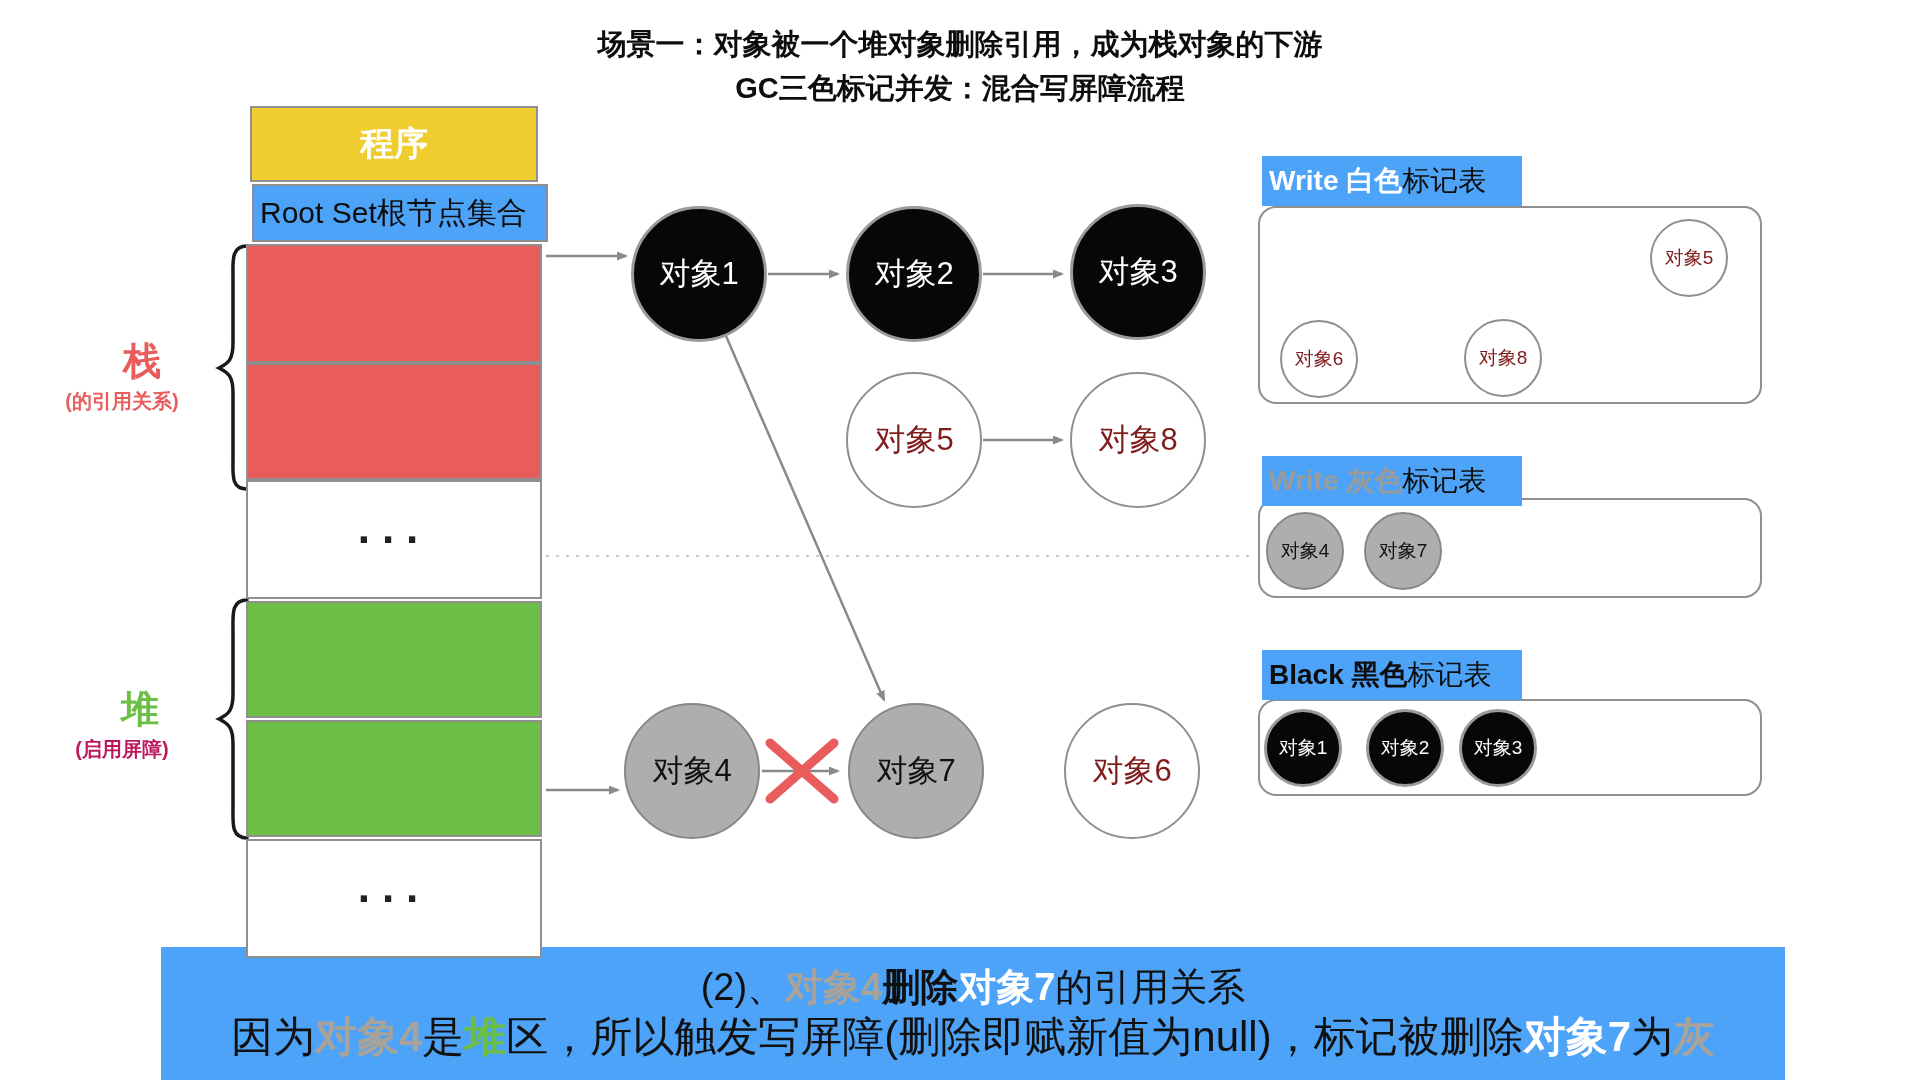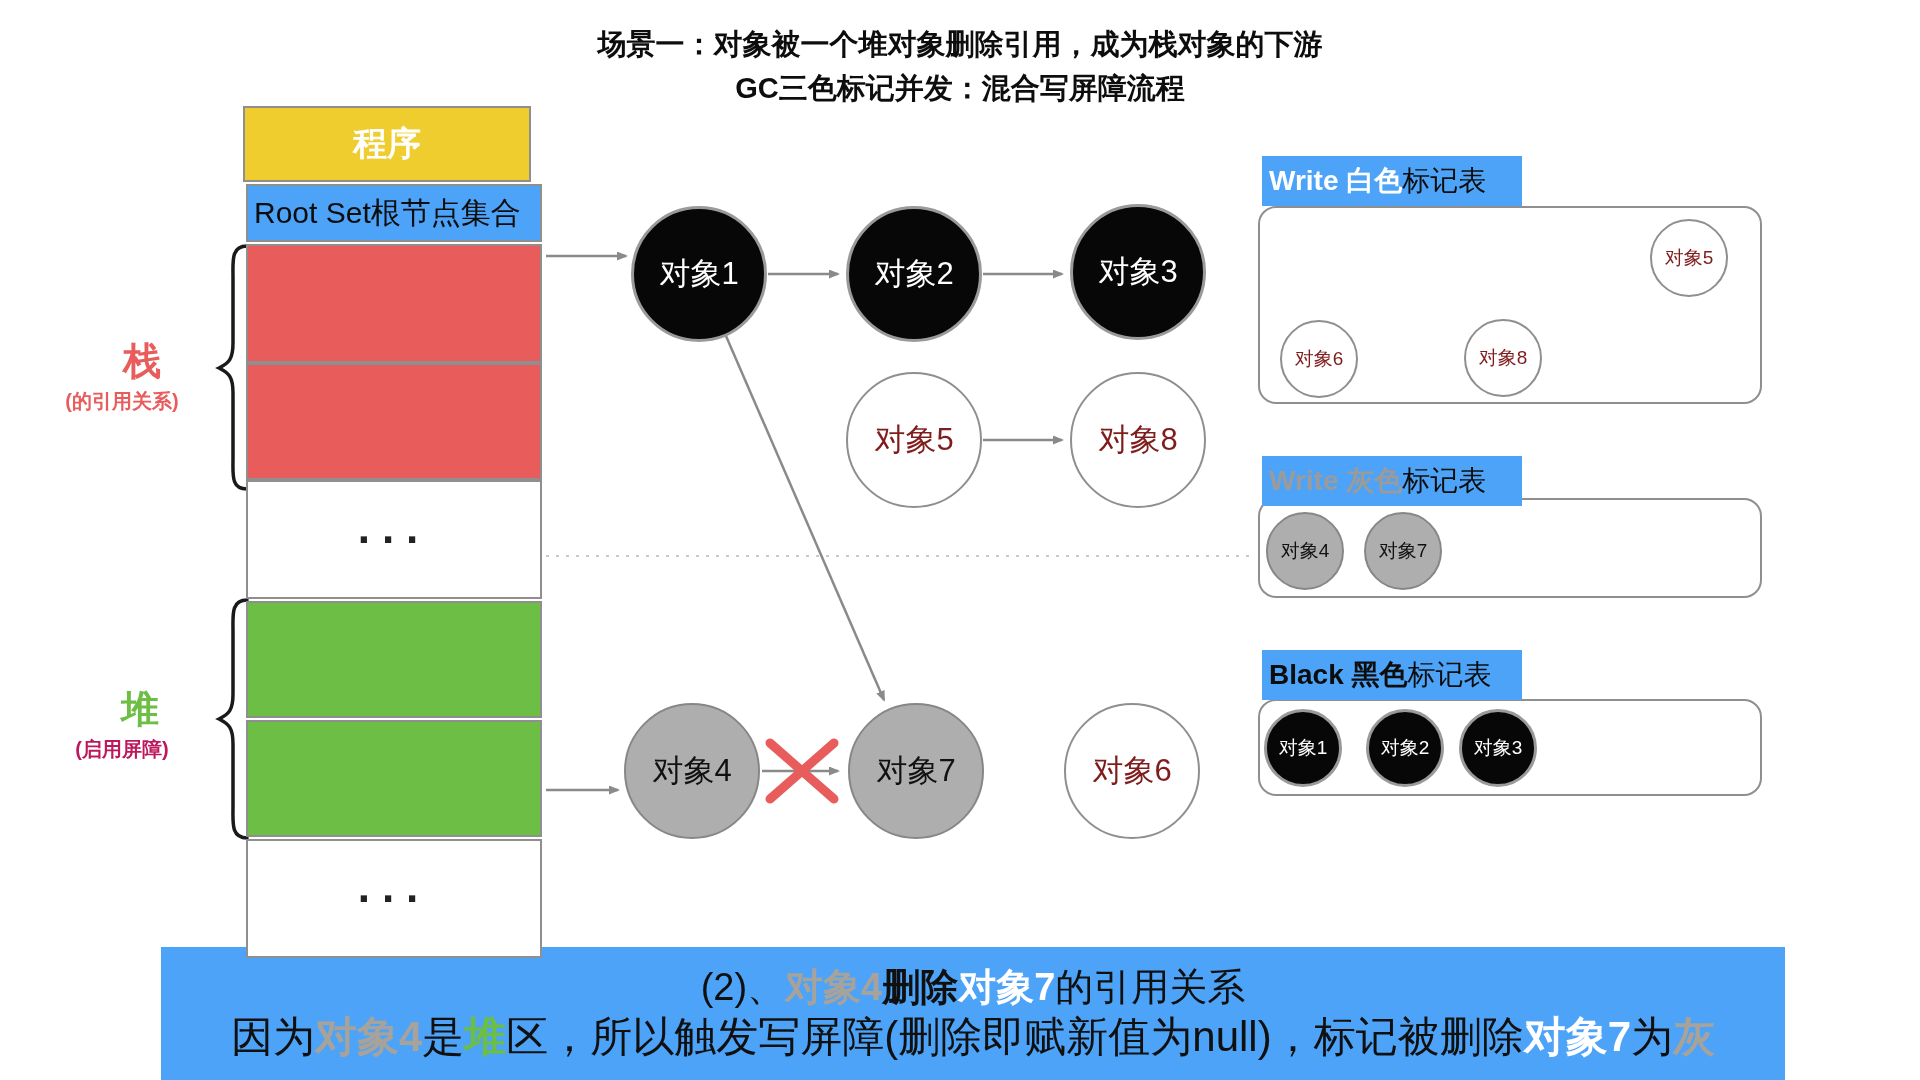--- a/index.html
+++ b/index.html
@@ -6,23 +6,23 @@
   .canvas{
     position:relative;width:1920px;height:1080px;background:#ffffff;overflow:hidden;
     font-family:"Liberation Sans","DejaVu Sans",sans-serif;color:#111;
   }
   .abs{position:absolute;}
   
   .title-wrap{left:160px;top:22px;width:1600px;text-align:center;}
   .title-line{font-size:29px;font-weight:bold;color:#0d0d0d;line-height:44px;}
   
   .membox{position:absolute;left:246px;width:296px;border:2px solid #8f8f8f;box-sizing:border-box;z-index:4;background:#fff;}
-  .membox.prog{left:243px;width:288px;background:#f0cd2f;display:flex;align-items:center;justify-content:center;
+  .membox.prog{left:250px;width:288px;background:#f0cd2f;display:flex;align-items:center;justify-content:center;
     color:#fff;font-weight:bold;font-size:34px;}
-  .membox.root{background:#4da3f7;display:flex;align-items:center;color:#0d0d0d;font-size:30px;padding-left:6px;}
+  .membox.root{background:#4da3f7;display:flex;align-items:center;color:#0d0d0d;font-size:30px;padding-left:6px;margin-left:6px;}
   .membox.red{background:#e85c5c;}
   .membox.green{background:#6cbe45;}
   .membox.blank{background:#ffffff;display:flex;align-items:center;justify-content:center;}
   .dots{font-size:44px;font-weight:bold;letter-spacing:12px;color:#222;line-height:20px;transform:translateY(-12px);}
   
   .side-label{position:absolute;width:140px;text-align:center;font-weight:bold;}
   .stack-main{left:72px;top:336px;font-size:38px;color:#e85c5c;}
   .stack-note{left:52px;top:388px;font-size:20px;color:#e85c5c;}
   .heap-main{left:70px;top:684px;font-size:38px;color:#6cbe45;}
   .heap-note{left:52px;top:736px;font-size:20px;color:#be185d;}

